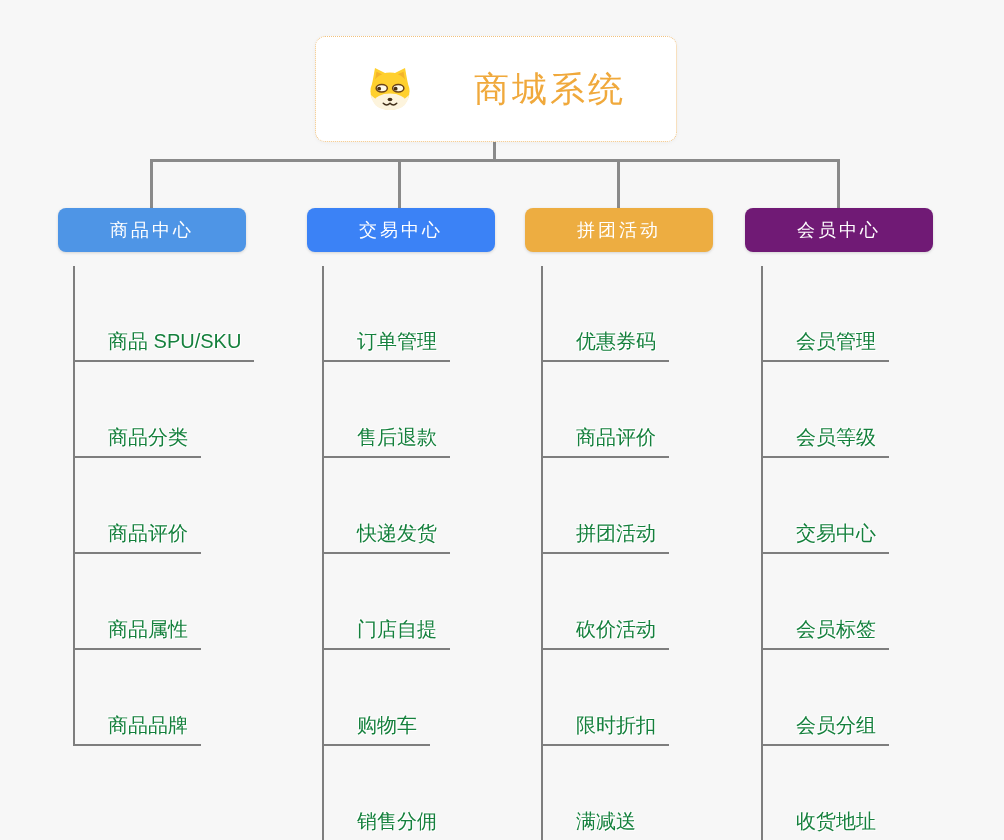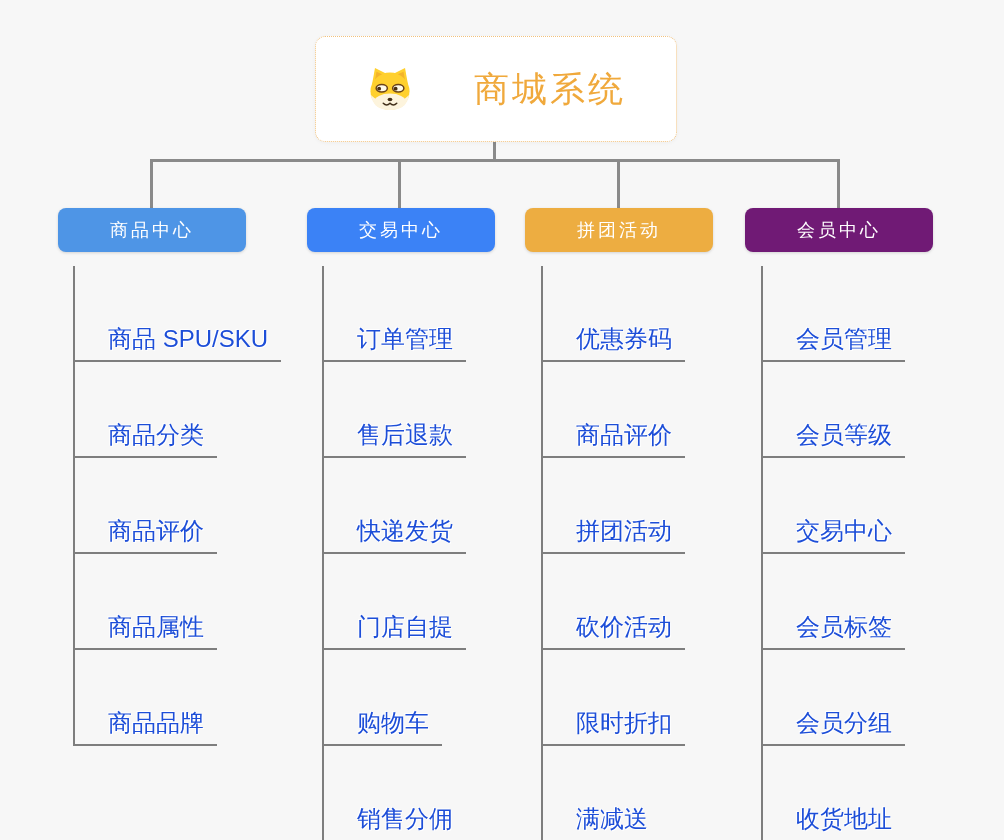--- a/index.html
+++ b/index.html
@@ -73,22 +73,22 @@
   .c1{left:322px;}
   .c2{left:541px;}
   .c3{left:761px;}
   .item{
     height:89px;
     display:flex;
     align-items:flex-end;
     width:fit-content;
     padding:0 13px 5px 33px;
     border-bottom:2px solid #7e7e7e;
-    font-size:24px;
-    color:#1d4ed8;
+    font-size:20px;
+    color:#15803d;
     white-space:nowrap;
     text-shadow:0 0 2px #fff, 0 0 2px #fff, 1px 1px 0 #fff, -1px -1px 0 #fff;
     cursor:default;
   }
 </style>
 </head>
 <body>
 
 <div class="canvas">
 

